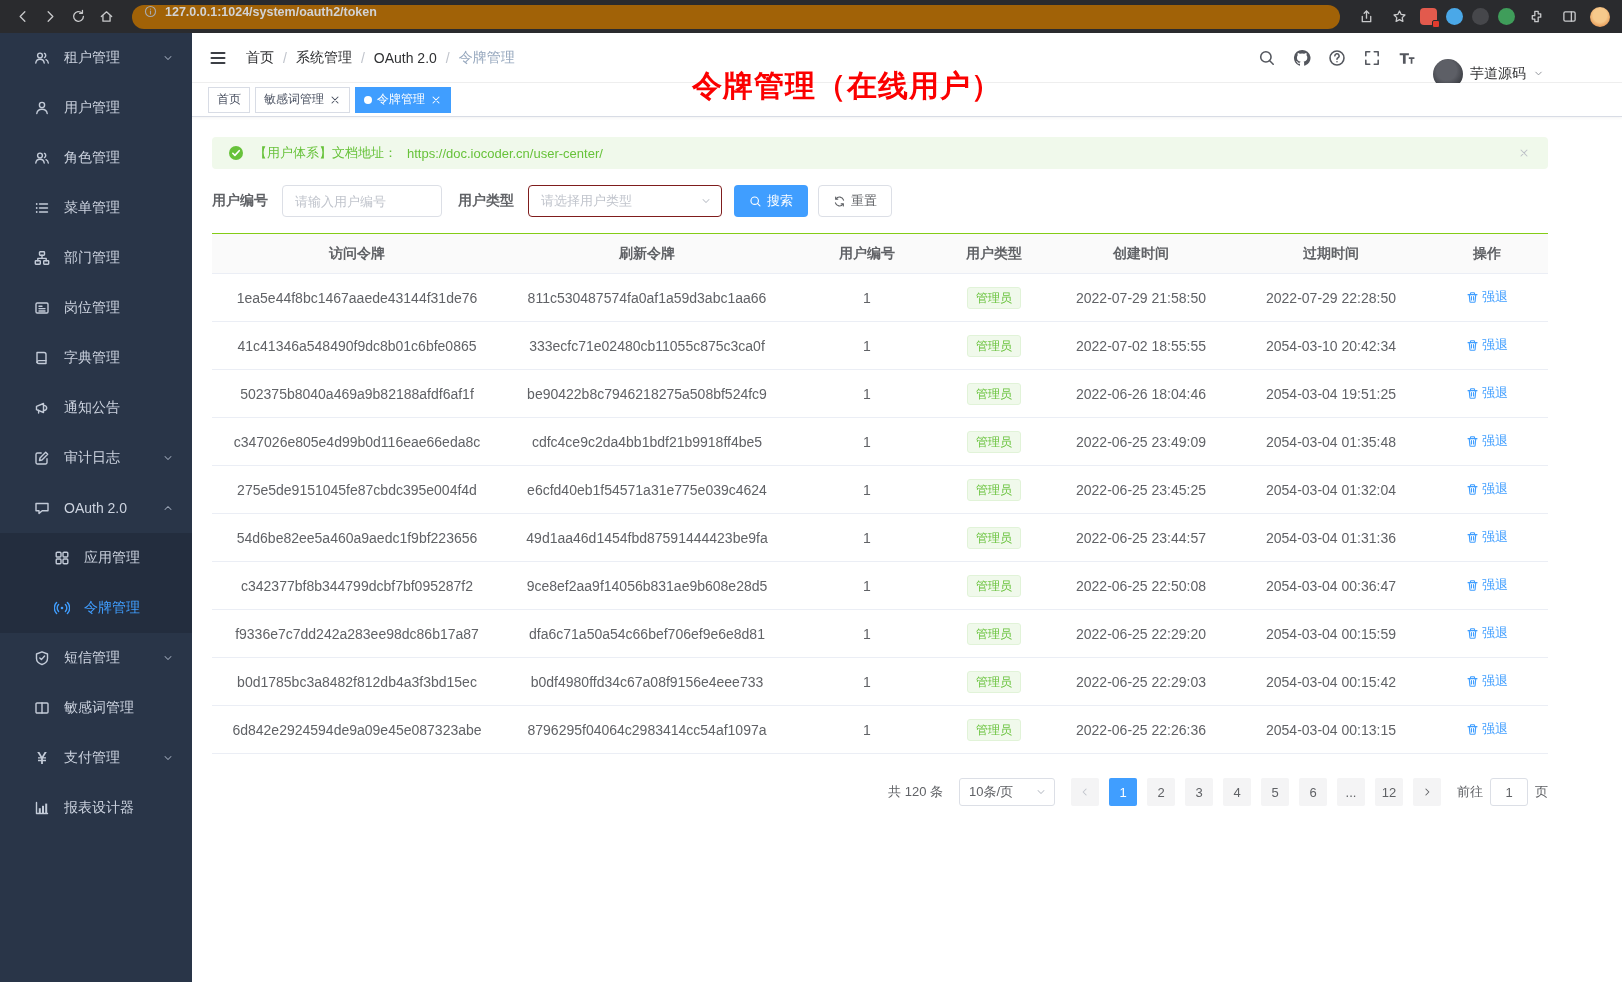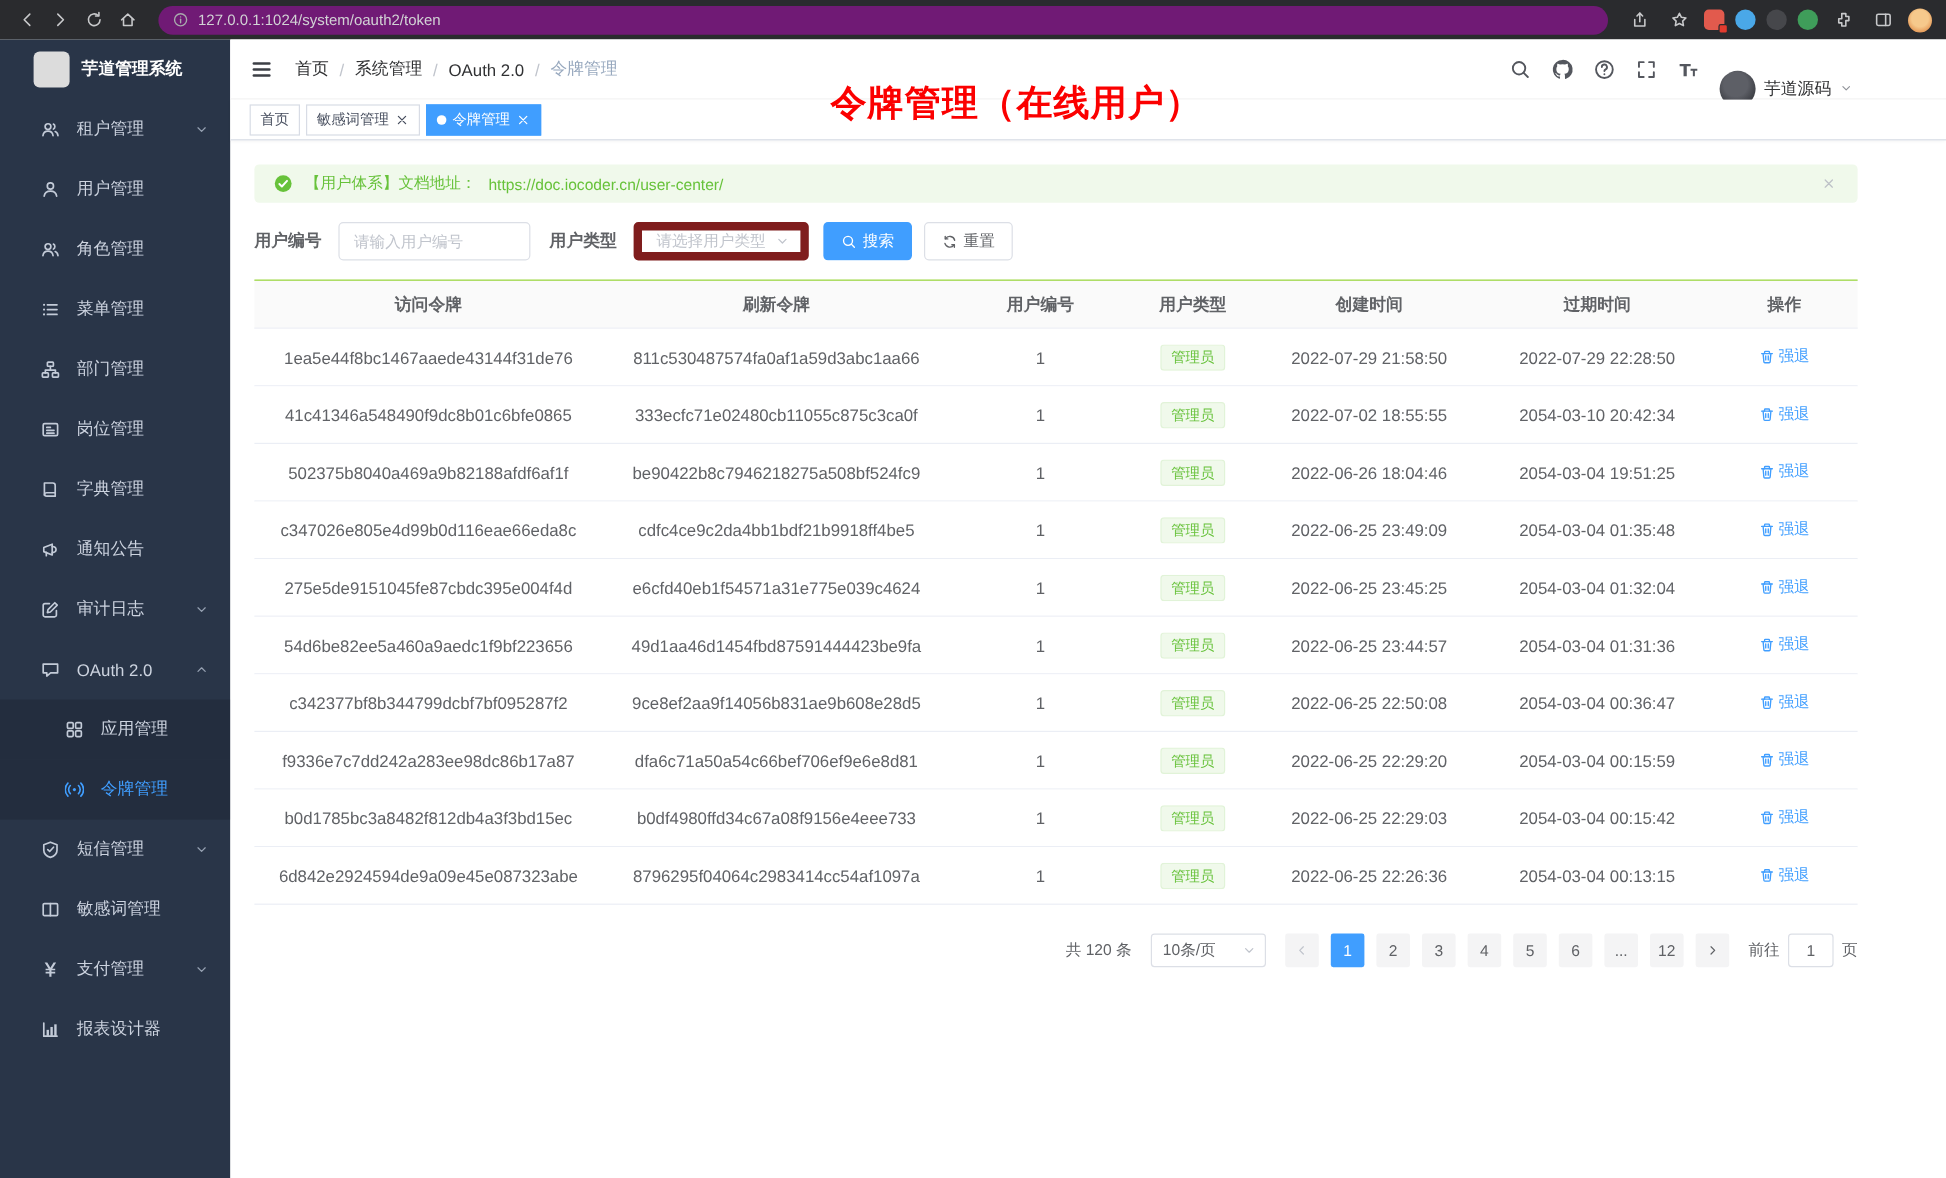--- a/index.html
+++ b/index.html
@@ -8,21 +8,21 @@
     font-family:"Liberation Sans","DejaVu Sans",sans-serif;
     background:#fff; overflow:hidden; position:relative;
     -webkit-font-smoothing:antialiased;
   }
   svg { display:block; width:100%; height:100%; }
 
   
   .browser-bar { height:33px; background:#2a2b2e; display:flex; align-items:center; padding:0 10px; gap:4px; }
   .nav-btn { width:24px; height:24px; border-radius:50%; color:#c8c9cb; display:flex; align-items:center; justify-content:center; flex:none; cursor:pointer; }
   .nav-btn > span, .nav-btn svg { width:15px; height:15px; }
-  .url-pill { flex:1; height:24px; background:#701a75; border-radius:12px; margin:0 10px; display:flex; align-items:center; gap:8px; padding:0 12px; min-width:0; cursor:text; }
+  .url-pill { flex:1; height:24px; background:#a16207; border-radius:12px; margin:0 10px; display:flex; gap:8px; padding:0 12px; min-width:0; cursor:text;font-weight:bold; }
   .pill-icon { width:13px; height:13px; color:#a8aaad; flex:none; }
   .url-text { color:#d2d3d5; font-size:12.5px; white-space:nowrap; }
   .browser-right { display:flex; align-items:center; gap:9px; flex:none; padding-right:2px; }
   .ext-icon { width:17px; height:17px; border-radius:4px; position:relative; flex:none; cursor:pointer; }
   .ext-red   { background:#e25a4d; }
   .ext-blue  { background:#4aa8e8; border-radius:50%; }
   .ext-dark  { background:#46474b; border-radius:50%; }
   .ext-green { background:#3f9d5a; border-radius:50%; }
   .badge-dot { position:absolute; right:-3px; bottom:-3px; width:8px; height:8px; background:#e23b2e; border-radius:2px; border:1px solid #2a2b2e; }
   .profile-avatar { width:20px; height:20px; border-radius:50%; background:radial-gradient(circle at 50% 42%, #f6c98c 0 45%, #e8a261 70%, #d98f4e); flex:none; cursor:pointer; }
@@ -74,21 +74,21 @@
   .alert-check { width:16px; height:16px; flex:none; }
   .alert-text { font-size:13px; color:#67c23a; white-space:nowrap; }
   .alert-link { font-size:13px; color:#67c23a; text-decoration:none; cursor:pointer; }
   .alert-close { position:absolute; right:18px; width:12px; height:12px; color:#bdc1c7; cursor:pointer; }
 
   .filter-row { margin-top:16px; display:flex; align-items:center; font-size:14px; }
   .f-label { font-weight:700; color:#606266; margin-right:14px; white-space:nowrap; }
   .f-input { width:160px; height:32px; border:1px solid #dcdfe6; border-radius:4px; padding:0 12px; font-size:13px; color:#606266; outline:none; font-family:inherit; }
   .f-input::placeholder { color:#c0c4cc; }
   .gap-lg { margin-right:16px; }
-  .f-select { width:146px; height:32px; border:7px solid #7f1d1d; border-radius:4px; display:flex; align-items:center; justify-content:space-between; padding:0 9px 0 12px; color:#c0c4cc; font-size:13px; cursor:pointer; }
+  .f-select { width:194px; height:32px; border:1px solid #7f1d1d; border-radius:4px; display:flex; align-items:center; justify-content:space-between; padding:0 9px 0 12px; color:#c0c4cc; font-size:13px; cursor:pointer; }
   .select-caret { width:12px; height:12px; color:#c0c4cc; flex:none; }
   .btn { height:32px; border-radius:4px; font-size:13px; display:inline-flex; align-items:center; justify-content:center; gap:5px; padding:0 14px; cursor:pointer; border:1px solid transparent; font-family:inherit; white-space:nowrap; }
   .btn-ic { width:13px; height:13px; }
   .btn-primary { background:#409eff; color:#fff; margin-left:12px; }
   .btn-plain { background:#fff; border-color:#dcdfe6; color:#606266; margin-left:10px; }
 
   .table { margin-top:16px; border-top:1px solid #84cc16; font-size:14px; color:#606266; }
   .thead, .trow { display:grid; grid-template-columns:290px 290px 150px 104px 190px 190px 122px; align-items:center; border-bottom:1px solid #ebeef5; }
   .thead { height:40px; background:#fafafa; font-weight:700; }
   .trow { height:48px; background:#fff; }
@@ -176,24 +176,20 @@
           <path d="M10 3v10"></path>
         </svg>
       </span>
     <span class="profile-avatar"></span>
   </div>
 </div>
 
 <div class="app">
 
   <aside class="sidebar">
-    <div class="logo-row">
-      <span class="logo-img"></span>
-      <span class="logo-title">芋道管理系统</span>
-    </div>
     <nav>
 
         <div class="menu-item">
           <span class="menu-icon">
             <svg viewBox="0 0 16 16" fill="none" stroke="currentColor" stroke-width="1.4" stroke-linecap="round" stroke-linejoin="round">
               <circle cx="6" cy="5.5" r="2.4"></circle>
               <path d="M1.8 13c.3-2.4 2-3.7 4.2-3.7s3.9 1.3 4.2 3.7"></path>
               <path d="M10.5 3.4a2.4 2.4 0 0 1 0 4.2"></path>
               <path d="M12 9.6c1.4.5 2.1 1.6 2.3 3.4"></path>
             </svg>

